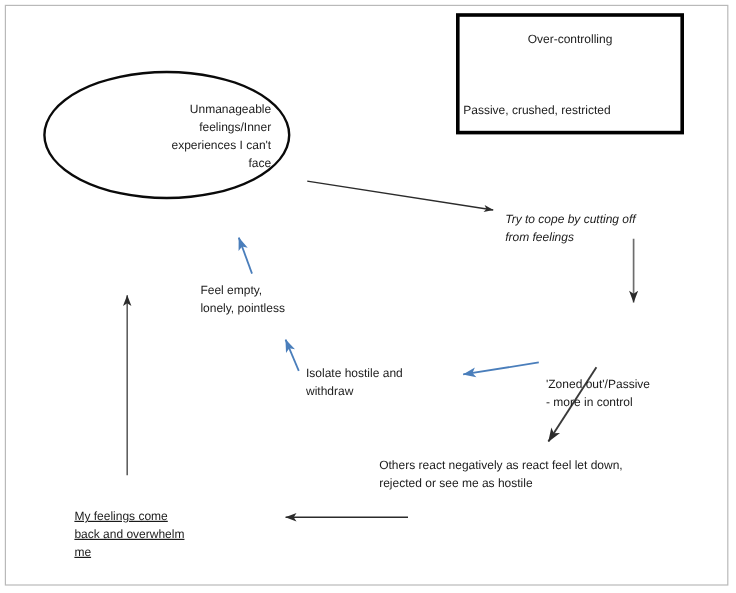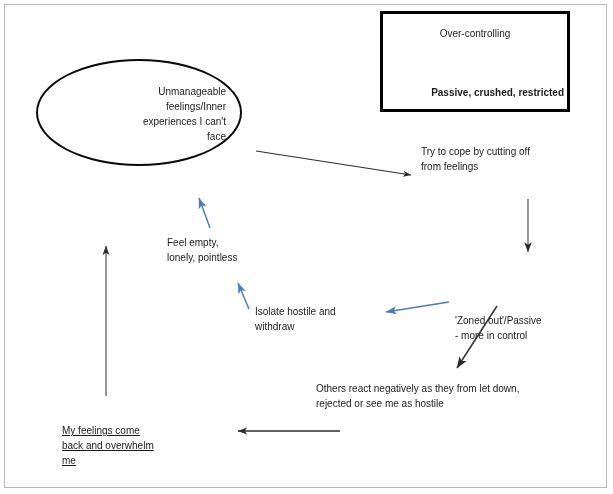--- a/index.html
+++ b/index.html
@@ -73,25 +73,24 @@
   #overcontrolling-label {
     left: 392px;
     top: 26px;
     width: 166px;
     text-align: center;
   }
   #passive-label {
     left: 386px;
     top: 85px;
     width: 178px;
-    text-align: right;
-    font-weight: bold;
+    text-align: left;
   }
 
-  #cope-label    { left: 421px; top: 144px; width: 165px; }
+  #cope-label    { left: 421px; top: 176px; width: 165px; font-style: italic; }
   #zoned-label   { left: 455px; top: 273px; width: 140px; margin-top: 40px; }
   #others-label  { left: 316px; top: 381px; width: 280px; }
   #empty-label   { left: 167px; top: 235px; width: 130px; }
   #isolate-label { left: 255px; top: 304px; width: 150px; }
   #myfeelings-label { left: 62px; top: 423px; width: 150px; text-decoration: underline; }
 
   #pattern-title {
     position: absolute;
     left: 438px;
     top: 452px;
@@ -149,21 +148,21 @@
   <div id="control-box"></div>
   <div class="node center" id="overcontrolling-label">Over-controlling</div>
   <div class="node center" id="passive-label">Passive, crushed, restricted</div>
 
   <div class="node" id="cope-label">Try to cope by cutting off
 from feelings</div>
 
   <div class="node" id="zoned-label">'Zoned out'/Passive
 - more in control</div>
 
-  <div class="node" id="others-label">Others react negatively as they from let down,
+  <div class="node" id="others-label">Others react negatively as react feel let down,
 rejected or see me as hostile</div>
 
   <div class="node" id="empty-label">Feel empty,
 lonely, pointless</div>
 
   <div class="node" id="isolate-label">Isolate hostile and
 withdraw</div>
 
   <div class="node" id="myfeelings-label">My feelings come
 back and overwhelm

